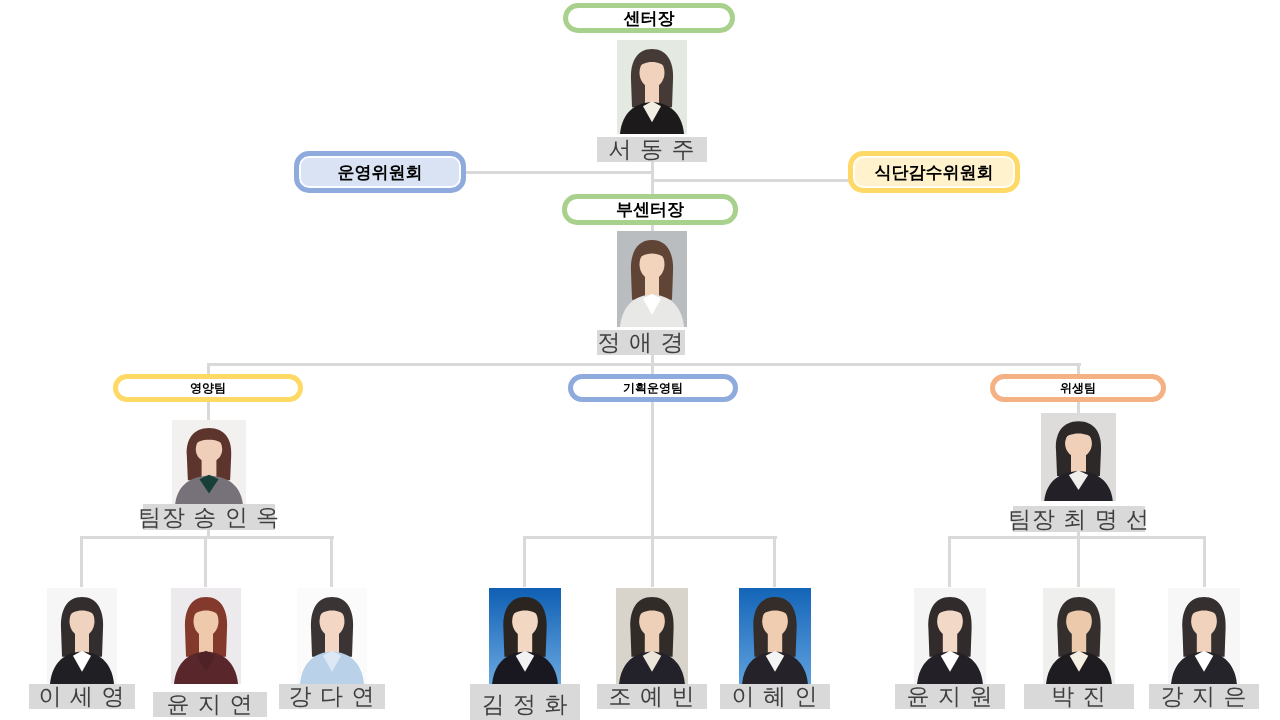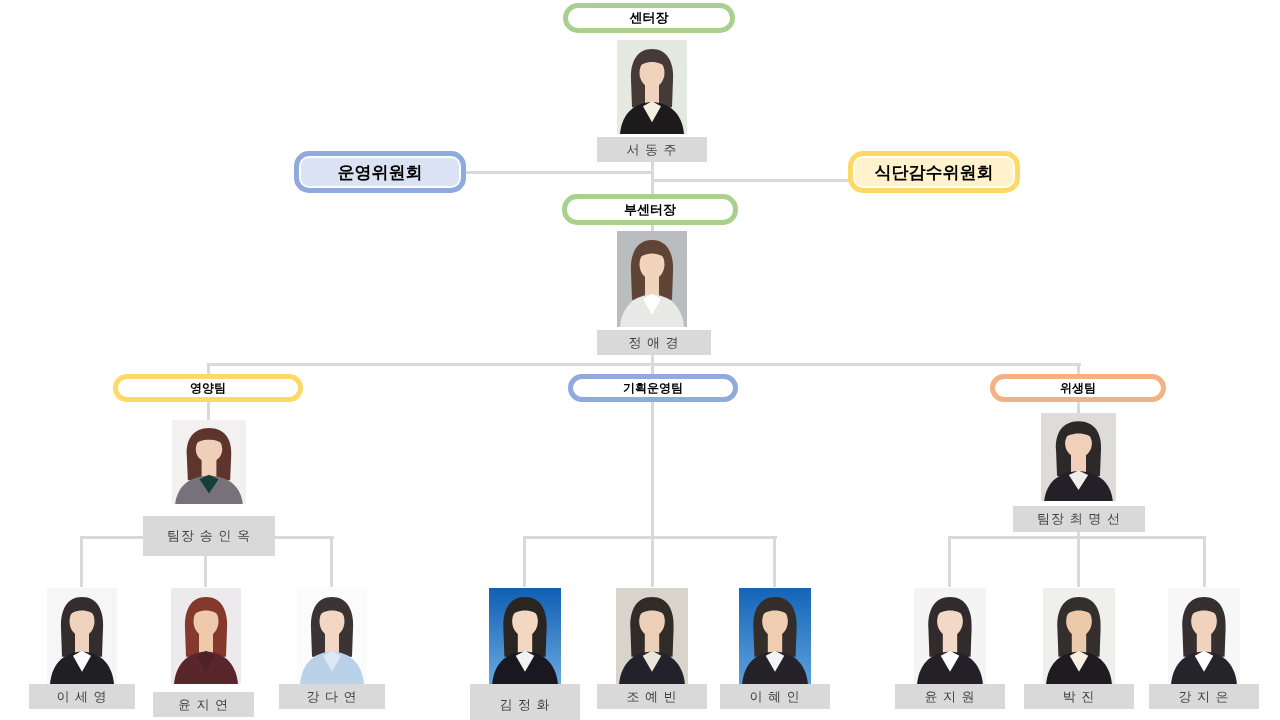--- a/index.html
+++ b/index.html
@@ -7,30 +7,30 @@
     --gold:#FFD966; --gold_fill:#FFF2CC; --orange:#F4B183;
     --label_gray:#D9D9D9; --connector:#D9D9D9; --text_dark:#3F3F3F;
   }
   html,body{margin:0;padding:0;background:#fff;}
   body{font-family:"Liberation Sans","DejaVu Sans",sans-serif;}
   .canvas{position:relative;width:1280px;height:720px;background:#fff;overflow:hidden;}
   .line{position:absolute;background:var(--connector);z-index:1;}
   .rbox{position:absolute;z-index:2;display:flex;align-items:center;justify-content:center;
         box-sizing:border-box;background:#fff;border:5px solid #ccc;border-radius:15px;
         font-weight:700;color:#000;white-space:nowrap;}
-  .rbox.green{border-color:var(--green);font-size:13px;}
+  .rbox.green{border-color:var(--green);font-size:17px;}
   .committee{border-radius:15px;font-size:17px;box-shadow:inset 0 0 0 2px rgba(255,255,255,.9);}
   .committee.blue{border-color:var(--blue);background:var(--blue_fill);margin-left:11px;}
   .committee.gold{border-color:var(--gold);background:var(--gold_fill);}
   .teambox{font-size:12px;border-radius:14px;}
   .teambox.gold{border-color:var(--gold);}
   .teambox.blue{border-color:var(--blue);}
   .teambox.orange{border-color:var(--orange);}
   .nameplate{position:absolute;z-index:2;display:flex;align-items:center;justify-content:center;
-             background:var(--label_gray);color:var(--text_dark);font-size:13px;
+             background:var(--label_gray);color:var(--text_dark);font-size:23px;
              letter-spacing:1px;white-space:nowrap;}
   .photo{position:absolute;z-index:2;background:var(--bg,#eee);overflow:hidden;}
   .photo svg{display:block;width:100%;height:100%;}
 </style>
 </head>
 <body>
 
 <div class="canvas">
 
   <i class="line" style="left:651px;top:160px;width:3px;height:72px"></i>
@@ -82,37 +82,37 @@
   <div class="photo" style="left: 617px; top: 231px; width: 70px; height: 96px; --bg: #b9bdbf; --hair: #604435; --skin: #f2d3bc; --suit: #e8e8e6; --shirt: #ffffff;">
   <svg viewBox="0 0 70 95" preserveAspectRatio="none" aria-hidden="true">
     <path d="M35 9 C20 9 13 22 14 40 L15 68 L55 68 L56 40 C57 22 50 9 35 9 Z" fill="var(--hair,#333)"></path>
     <rect x="28" y="44" width="14" height="26" fill="var(--skin,#f0d2bd)"></rect>
     <path d="M3 95 C5 73 19 63 35 63 C51 63 65 73 67 95 Z" fill="var(--suit,#222)"></path>
     <path d="M35 62 L26 67 L35 83 L44 67 Z" fill="var(--shirt,#fff)"></path>
     <ellipse cx="35" cy="33" rx="12.5" ry="15" fill="var(--skin,#f0d2bd)"></ellipse>
     <path d="M35 12 C24 12 19 21 21 29 C25 20 45 20 49 29 C51 21 46 12 35 12 Z" fill="var(--hair,#333)"></path>
   </svg>
 </div>
-  <div class="nameplate" style="left:597px;top:330px;width:114px;height:25px">정 애 경</div>
+  <div class="nameplate" style="left:597px;top:330px;width:88px;height:25px">정 애 경</div>
 
   <div class="rbox teambox gold" style="left:113px;top:374px;width:190px;height:28px">영양팀</div>
   <div class="rbox teambox orange" style="left:990px;top:374px;width:176px;height:28px">위생팀</div>
   <div class="rbox teambox blue" style="left:568px;top:374px;width:170px;height:28px">기획운영팀</div>
 
   <div class="photo" style="left: 172px; top: 420px; width: 74px; height: 84px; --bg: #f3f1f0; --hair: #5e352c; --skin: #efcfba; --suit: #77727a; --shirt: #173f39;">
   <svg viewBox="0 0 70 95" preserveAspectRatio="none" aria-hidden="true">
     <path d="M35 9 C20 9 13 22 14 40 L15 68 L55 68 L56 40 C57 22 50 9 35 9 Z" fill="var(--hair,#333)"></path>
     <rect x="28" y="44" width="14" height="26" fill="var(--skin,#f0d2bd)"></rect>
     <path d="M3 95 C5 73 19 63 35 63 C51 63 65 73 67 95 Z" fill="var(--suit,#222)"></path>
     <path d="M35 62 L26 67 L35 83 L44 67 Z" fill="var(--shirt,#fff)"></path>
     <ellipse cx="35" cy="33" rx="12.5" ry="15" fill="var(--skin,#f0d2bd)"></ellipse>
     <path d="M35 12 C24 12 19 21 21 29 C25 20 45 20 49 29 C51 21 46 12 35 12 Z" fill="var(--hair,#333)"></path>
   </svg>
 </div>
-  <div class="nameplate" style="left:143px;top:516px;width:132px;height:40px">팀장 송 인 옥</div>
+  <div class="nameplate" style="left:143px;top:504px;width:132px;height:26px">팀장 송 인 옥</div>
 
   <div class="photo" style="left: 1041px; top: 413px; width: 75px; height: 88px; --bg: #dddcda; --hair: #2d2929; --skin: #f0d0b8; --suit: #232127; --shirt: #f0efeb;">
   <svg viewBox="0 0 70 95" preserveAspectRatio="none" aria-hidden="true">
     <path d="M35 9 C20 9 13 22 14 40 L15 68 L55 68 L56 40 C57 22 50 9 35 9 Z" fill="var(--hair,#333)"></path>
     <rect x="28" y="44" width="14" height="26" fill="var(--skin,#f0d2bd)"></rect>
     <path d="M3 95 C5 73 19 63 35 63 C51 63 65 73 67 95 Z" fill="var(--suit,#222)"></path>
     <path d="M35 62 L26 67 L35 83 L44 67 Z" fill="var(--shirt,#fff)"></path>
     <ellipse cx="35" cy="33" rx="12.5" ry="15" fill="var(--skin,#f0d2bd)"></ellipse>
     <path d="M35 12 C24 12 19 21 21 29 C25 20 45 20 49 29 C51 21 46 12 35 12 Z" fill="var(--hair,#333)"></path>
   </svg>
@@ -143,21 +143,21 @@
   <svg viewBox="0 0 70 95" preserveAspectRatio="none" aria-hidden="true">
     <path d="M35 9 C20 9 13 22 14 40 L15 68 L55 68 L56 40 C57 22 50 9 35 9 Z" fill="var(--hair,#333)"></path>
     <rect x="28" y="44" width="14" height="26" fill="var(--skin,#f0d2bd)"></rect>
     <path d="M3 95 C5 73 19 63 35 63 C51 63 65 73 67 95 Z" fill="var(--suit,#222)"></path>
     <path d="M35 62 L26 67 L35 83 L44 67 Z" fill="var(--shirt,#fff)"></path>
     <ellipse cx="35" cy="33" rx="12.5" ry="15" fill="var(--skin,#f0d2bd)"></ellipse>
     <path d="M35 12 C24 12 19 21 21 29 C25 20 45 20 49 29 C51 21 46 12 35 12 Z" fill="var(--hair,#333)"></path>
   </svg>
 </div>
   <div class="nameplate" style="left:29px;top:684px;width:106px;height:25px">이 세 영</div>
-  <div class="nameplate" style="left:153px;top:692px;width:101px;height:25px">윤 지 연</div>
+  <div class="nameplate" style="left:153px;top:692px;width:114px;height:25px">윤 지 연</div>
   <div class="nameplate" style="left:279px;top:684px;width:106px;height:25px">강 다 연</div>
 
   <div class="photo" style="left: 489px; top: 588px; width: 72px; height: 96px; --bg: linear-gradient(180deg,#0f5fb4,#6aa8e0); --hair: #2b2522; --skin: #f2d7c2; --suit: #191820; --shirt: #f2f2f2;">
   <svg viewBox="0 0 70 95" preserveAspectRatio="none" aria-hidden="true">
     <path d="M35 9 C20 9 13 22 14 40 L15 68 L55 68 L56 40 C57 22 50 9 35 9 Z" fill="var(--hair,#333)"></path>
     <rect x="28" y="44" width="14" height="26" fill="var(--skin,#f0d2bd)"></rect>
     <path d="M3 95 C5 73 19 63 35 63 C51 63 65 73 67 95 Z" fill="var(--suit,#222)"></path>
     <path d="M35 62 L26 67 L35 83 L44 67 Z" fill="var(--shirt,#fff)"></path>
     <ellipse cx="35" cy="33" rx="12.5" ry="15" fill="var(--skin,#f0d2bd)"></ellipse>
     <path d="M35 12 C24 12 19 21 21 29 C25 20 45 20 49 29 C51 21 46 12 35 12 Z" fill="var(--hair,#333)"></path>

